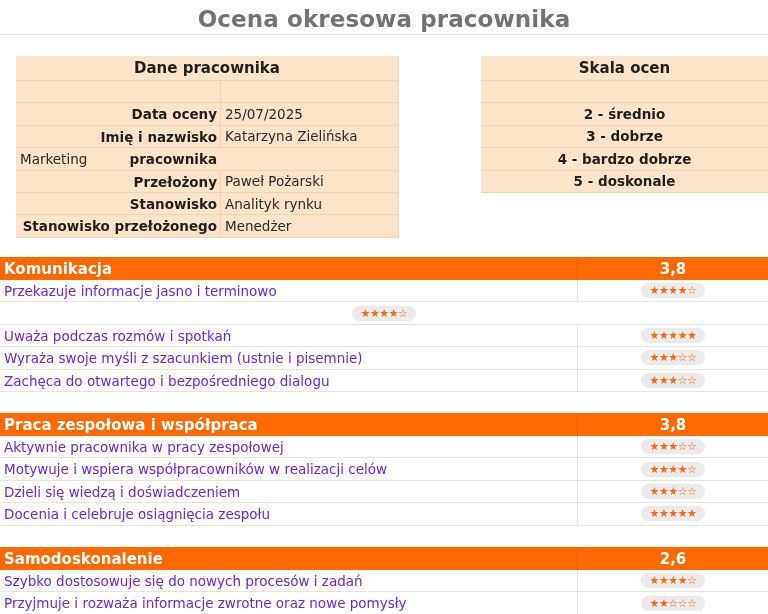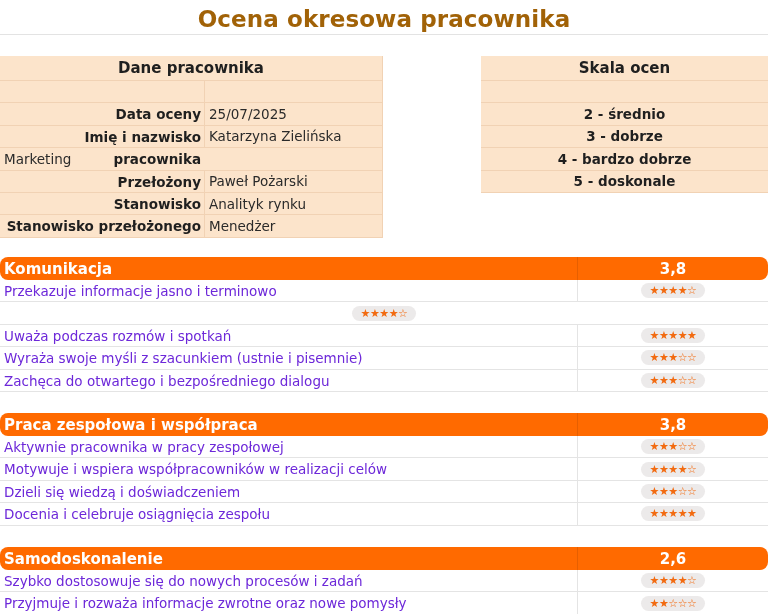--- a/index.html
+++ b/index.html
@@ -1,42 +1,42 @@
 <!DOCTYPE html>
 <html><head>
 <meta charset="utf-8">
 <style>
   * { box-sizing: border-box; margin: 0; padding: 0; }
   html, body { width: 768px; height: 614px; overflow: hidden; background: #ffffff; }
   body { font-family: "DejaVu Sans", sans-serif; color: #1f1f1f; position: relative; }
 
   .title {
     position: absolute; left: 0; top: 0; width: 768px; height: 35px;
-    text-align: center; font-size: 23px; font-weight: bold; color: #a16207;
+    text-align: center; font-size: 23px; font-weight: bold; color: #737373;
     line-height: 38px; border-bottom: 1px solid #e3e3e3; letter-spacing: 0.1px;
   }
 
   .peach-box {
     position: absolute; top: 56px; background: #fce4cb;
   }
   .peach-box .row {
     height: 22.4px; border-bottom: 1px solid #f1d2b4; display: flex; align-items: center;
     font-size: 13.5px;
   }
   .peach-box .row.head { height: 25px; justify-content: center; font-weight: bold; font-size: 15px; }
-  .emp-box { left: 0; width: 383px; border-right: 1px solid #f1d2b4; }
+  .emp-box { left: 16px; width: 383px; border-right: 1px solid #f1d2b4; }
   .emp-box .lbl { width: 205px; text-align: right; font-weight: bold; padding-right: 3px; border-right: 1px solid #f1d2b4; height: 100%; line-height: 22px; }
   .emp-box .val { padding-left: 4px; line-height: 22px; color: #2a2a2a; }
   .scale-box { left: 481px; width: 287px; }
   .scale-box .row { justify-content: center; font-weight: bold; }
 
   .section { position: absolute; left: 0; width: 768px; }
   .sec-head {
     height: 23px; background: #ff6a00; color: #ffffff; font-weight: bold;
-    display: flex; font-size: 15px; line-height: 24px; border-radius: 8px;
+    display: flex; font-size: 15px; line-height: 24px;
   }
   .sec-head .name { width: 578px; padding-left: 4px; border-right: 1px solid #e65f00; }
   .sec-head .avg { flex: 1; text-align: center; }
   .item {
     height: 22.4px; display: flex; border-bottom: 1px solid #e4e4e4; font-size: 13.5px;
     line-height: 22px;
   }
   .item .txt { width: 578px; padding-left: 4px; border-right: 1px solid #e4e4e4; color: #6d28d9; }
   .item .rate { flex: 1; display: flex; justify-content: center; align-items: center; }
   .stars {

